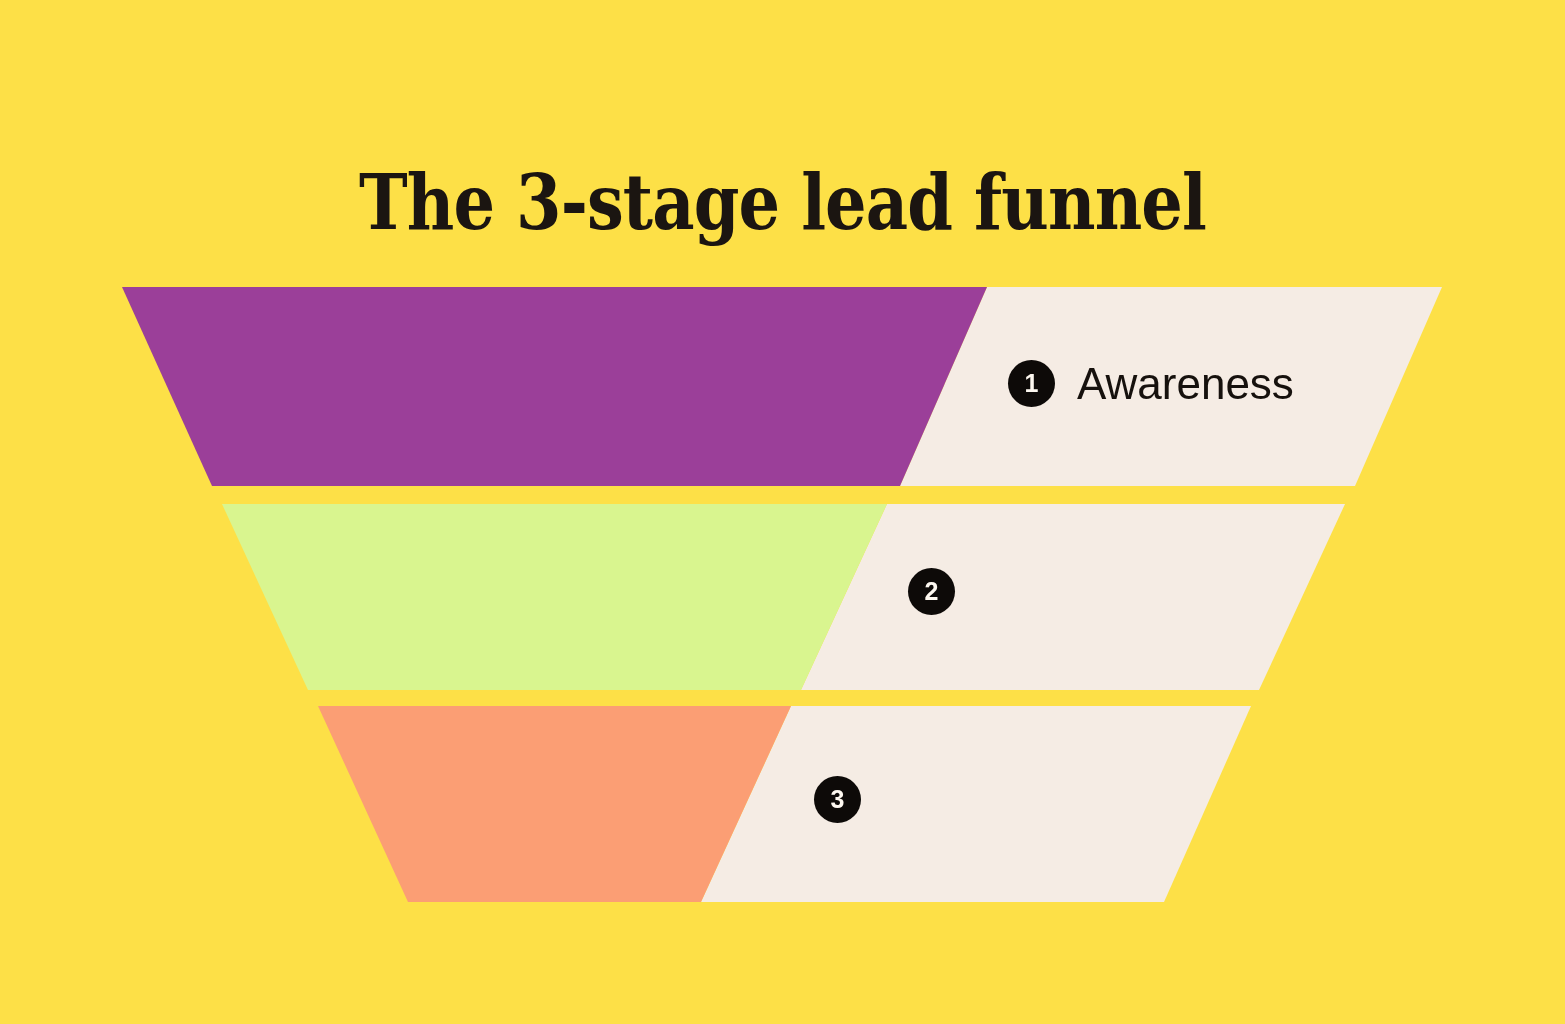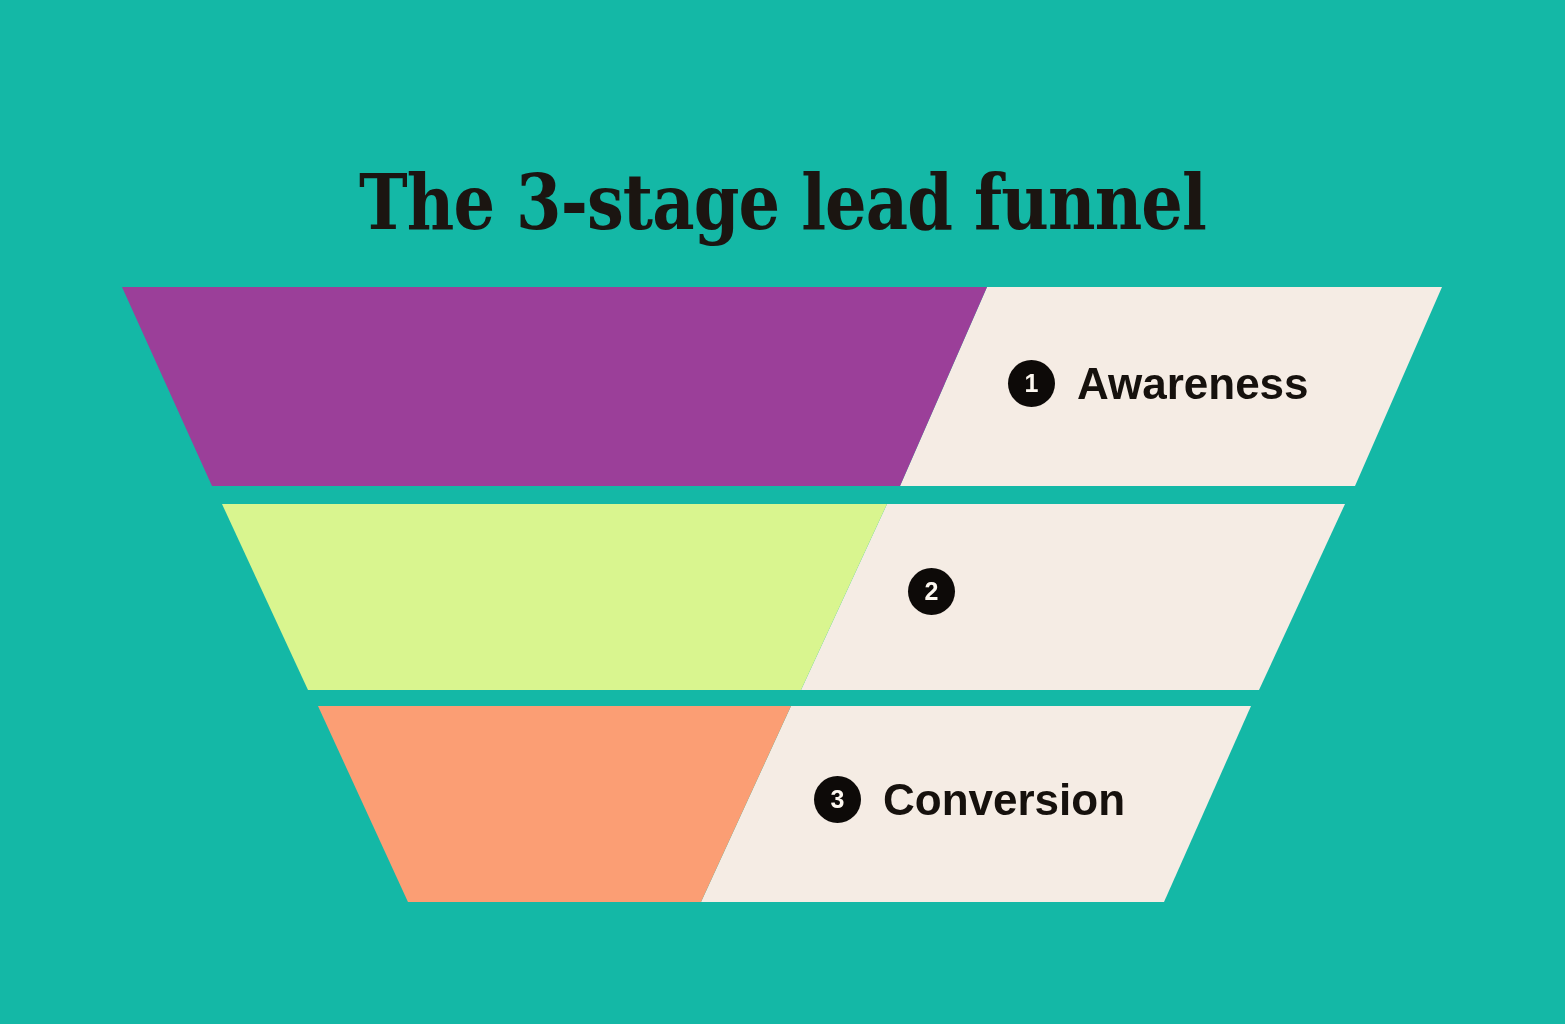--- a/index.html
+++ b/index.html
@@ -10,21 +10,21 @@
   body {
     width: 1565px;
     height: 1024px;
     overflow: hidden;
     font-family: "Liberation Sans", sans-serif;
   }
   #canvas {
     position: relative;
     width: 1565px;
     height: 1024px;
-    background: #14b8a6;
+    background: #fde047;
   }
   #page-title {
     position: absolute;
     left: 0;
     top: 104px;
     width: 1565px;
     text-align: center;
     font-family: "DejaVu Serif", "Liberation Serif", serif;
     font-weight: 700;
     font-size: 76px;
@@ -59,21 +59,21 @@
     align-items: center;
     justify-content: center;
     font-family: "Liberation Sans", sans-serif;
     font-weight: 700;
     font-size: 25px;
     line-height: 1;
     flex: 0 0 auto;
   }
   .stage-name {
     font-family: "Liberation Sans", sans-serif;
-    font-weight: 700;
+    font-weight: 400;
     font-size: 44px;
     line-height: 1;
     color: #16110d;
   }
   #stage-label-0 { left: 1008px; top: 360px; }
   #stage-label-1 { left: 908px; top: 568px; }
   #stage-label-2 { left: 814px; top: 776px; }
 </style>
 </head>
 <body>
@@ -95,16 +95,15 @@
     <span class="stage-badge">1</span>
     <span class="stage-name">Awareness</span>
   </div>
 
   <div class="stage-label" id="stage-label-1">
     <span class="stage-badge">2</span>
   </div>
 
   <div class="stage-label" id="stage-label-2">
     <span class="stage-badge">3</span>
-    <span class="stage-name">Conversion</span>
   </div>
 
 </div>
 
 </body></html>

